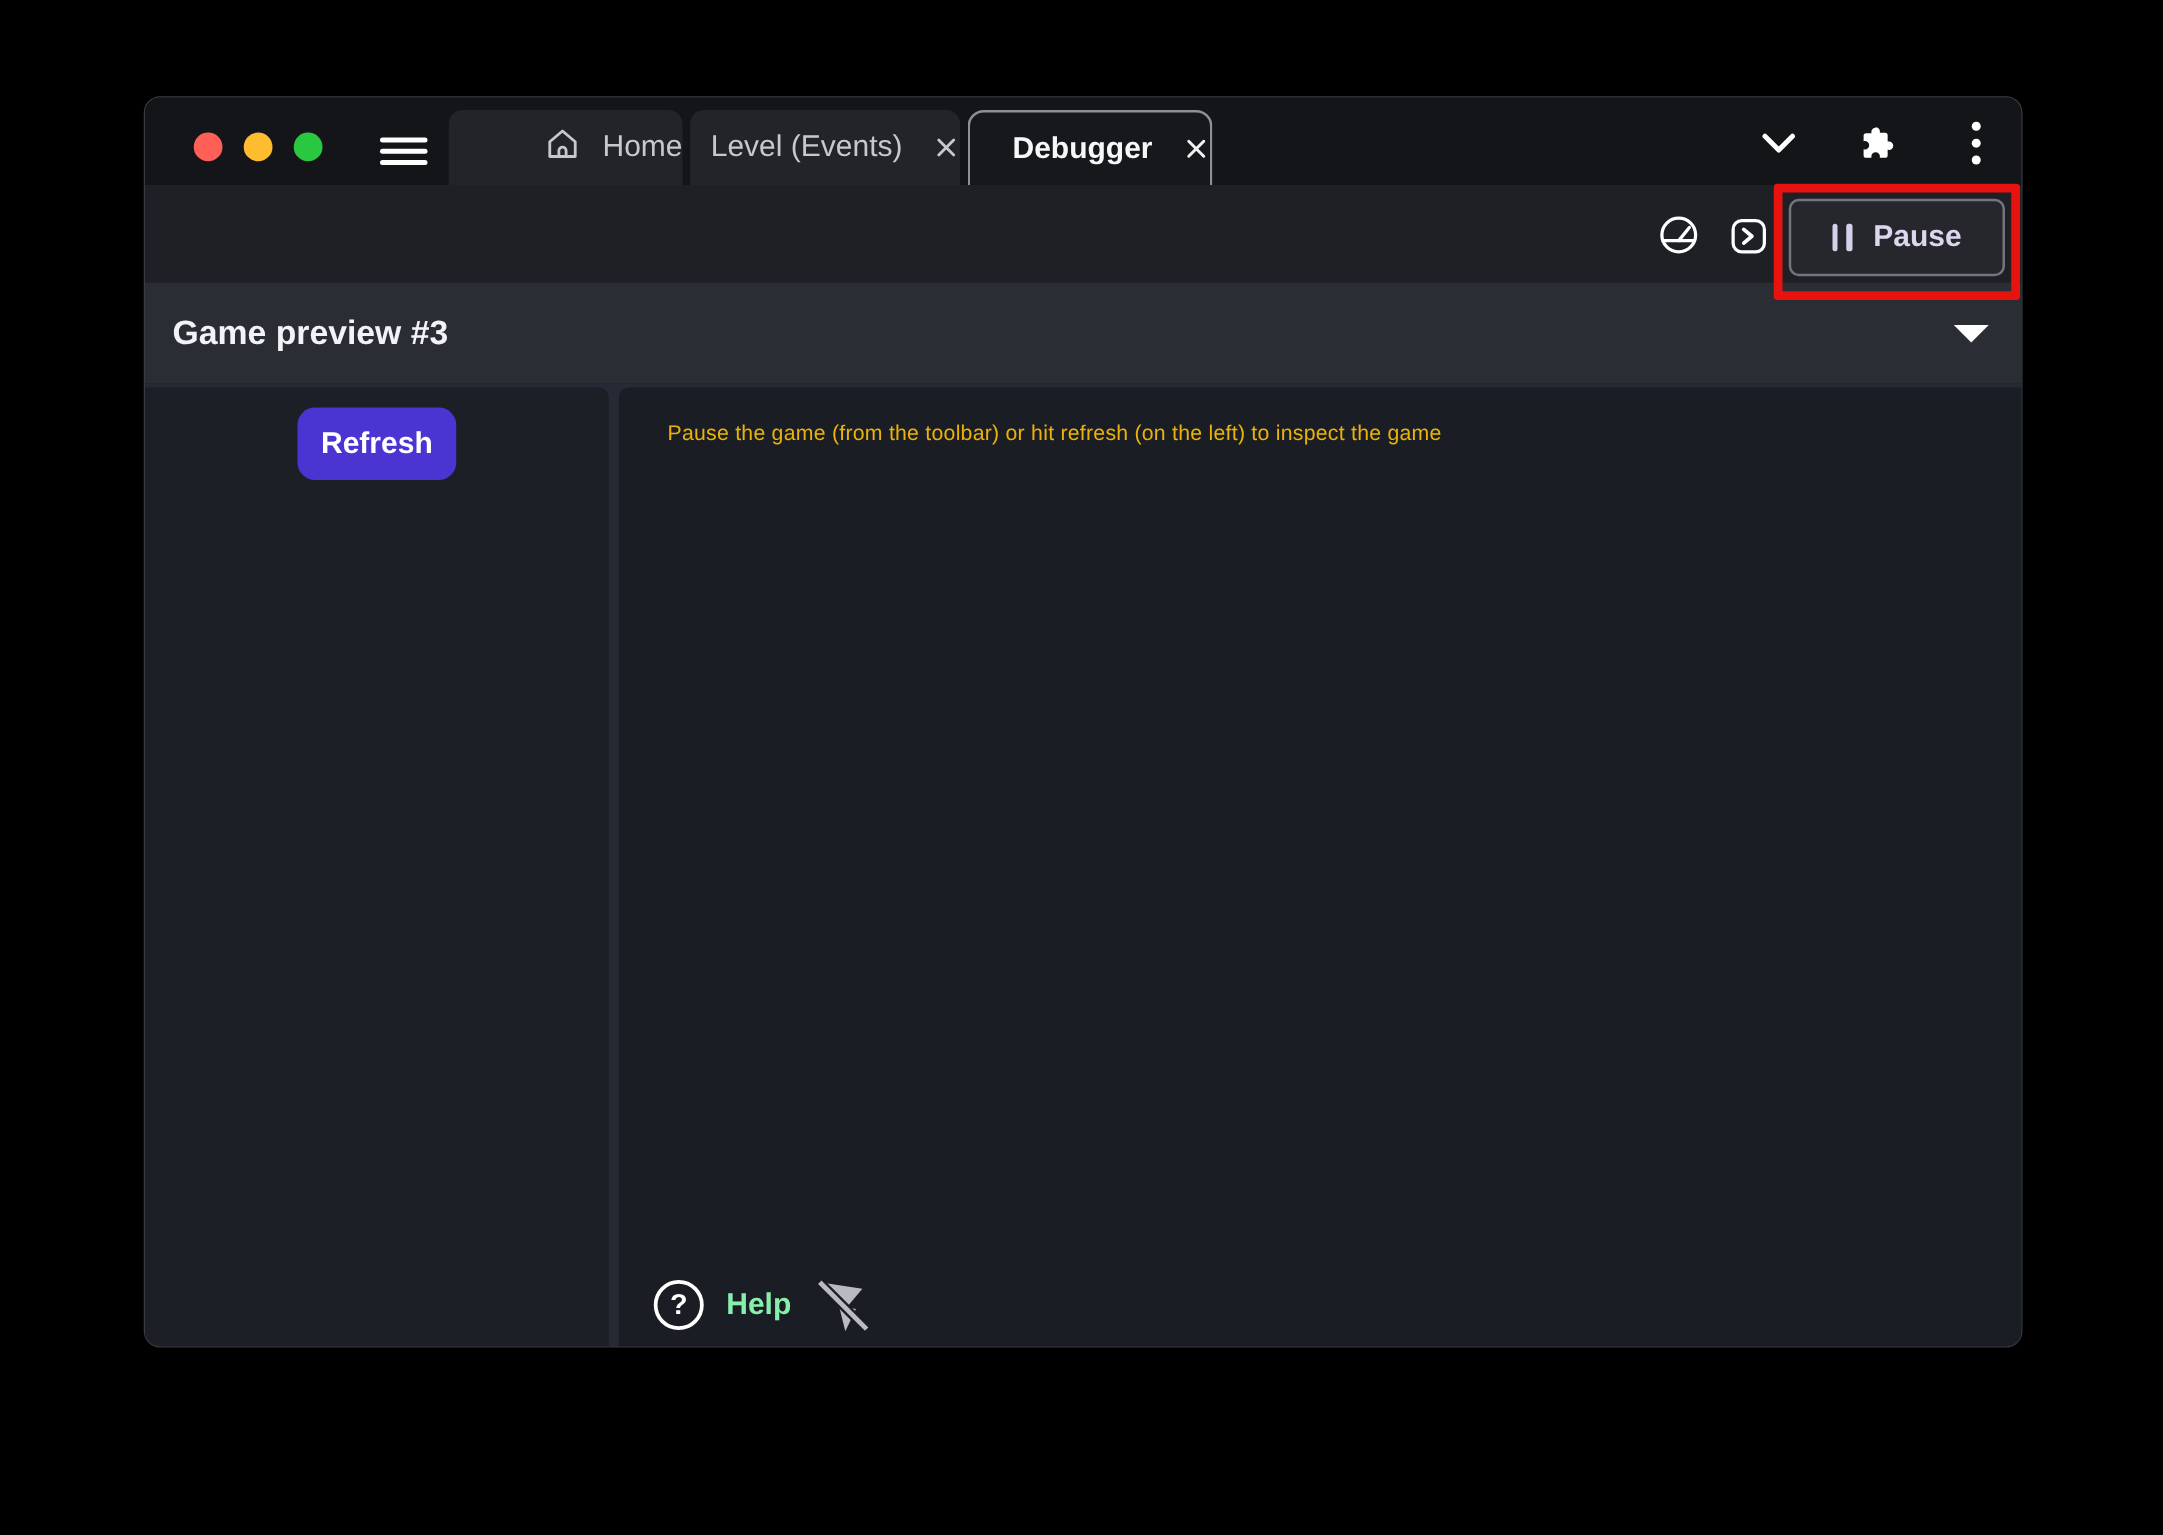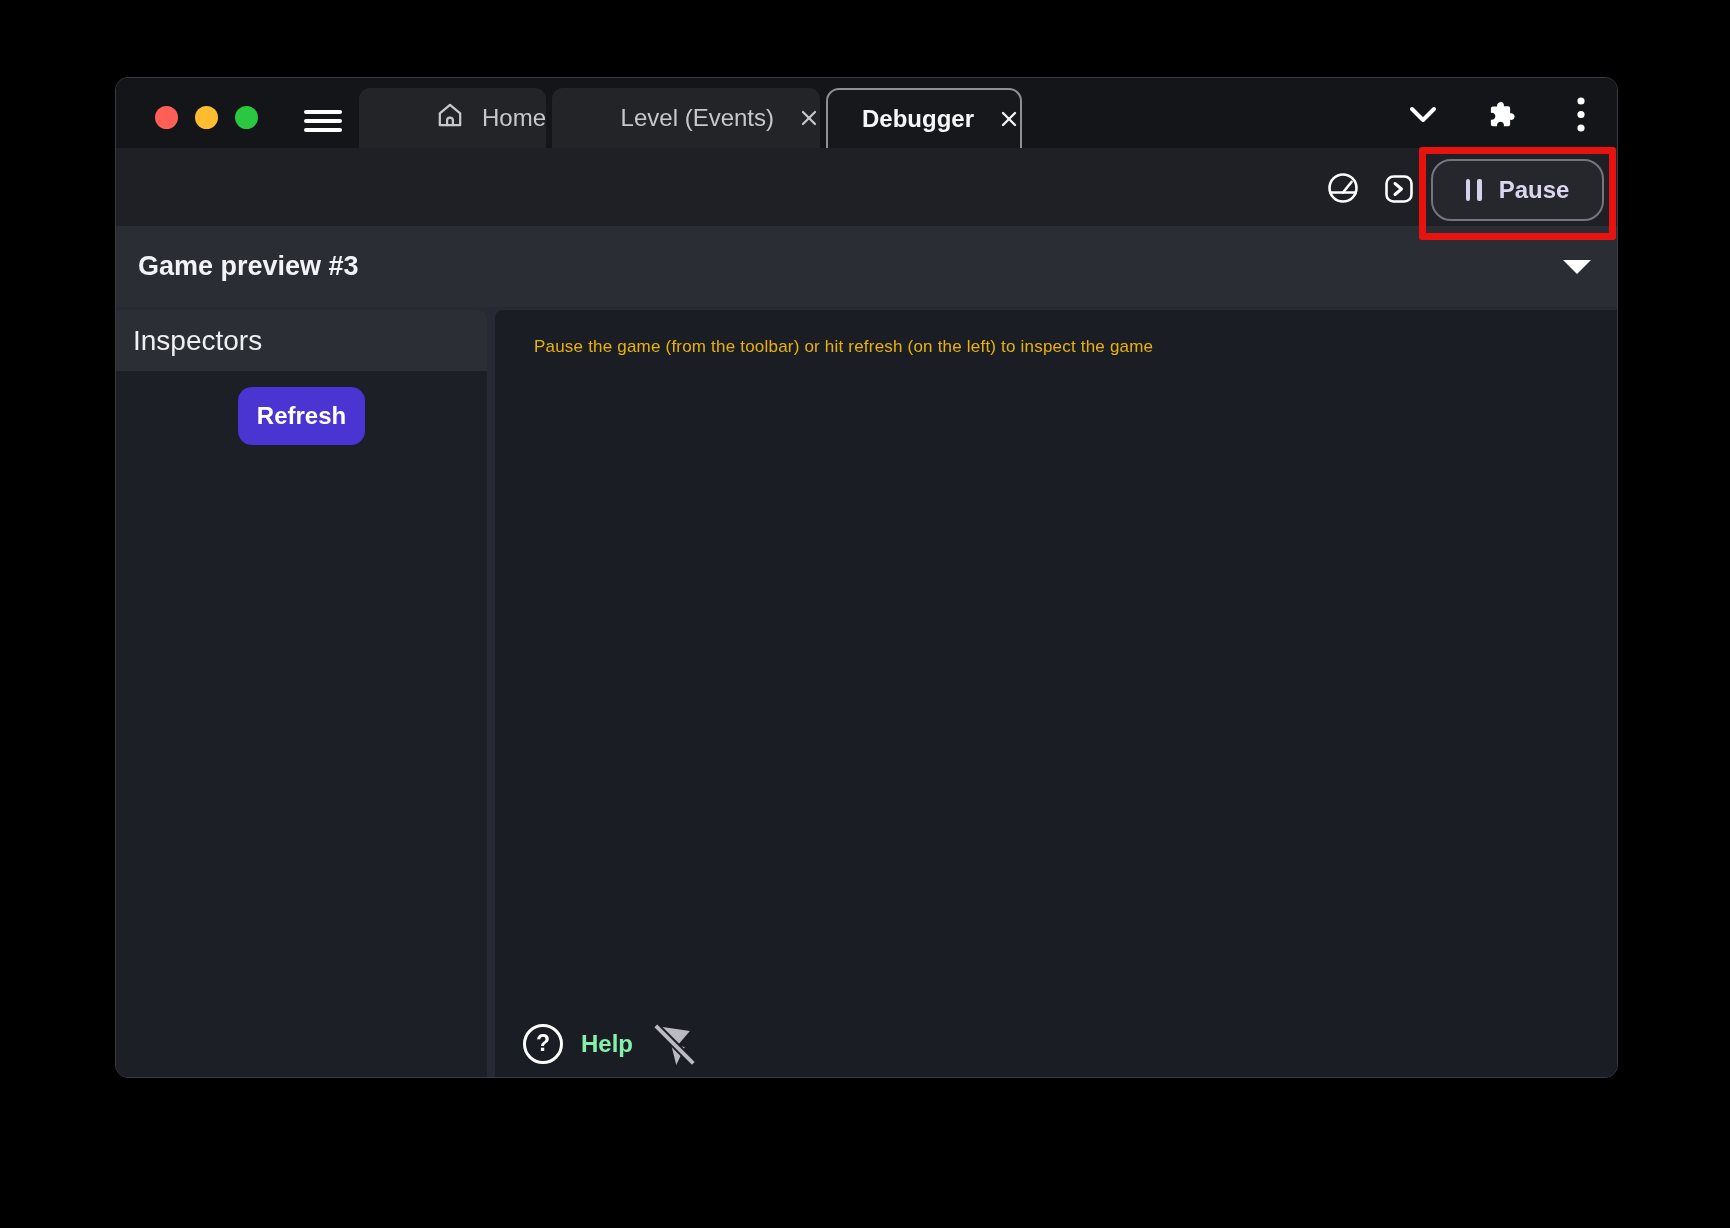--- a/index.html
+++ b/index.html
@@ -17,38 +17,38 @@
 
   .hamburger { position:absolute; left:188px; top:32px; width:38px; cursor:pointer; }
   .hamburger .bar { height:3.5px; background:#fff; border-radius:2px; }
   .hamburger .bar + .bar { margin-top:5.5px; }
 
   .tabs { position:absolute; left:243px; top:10px; height:60px; display:flex; gap:6px; align-items:stretch; }
   .tab { display:flex; align-items:center; justify-content:flex-end; gap:24px;
          background:#232428; border-radius:11px 11px 0 0; color:#c7c8cc; font-size:24px; cursor:pointer; }
   .tab.t-home  { width:187px; gap:17px; }
   .tab.t-level { width:168px; }
-  .tab.t-levelev { width:268px; }
+  .tab.t-levelev { width:216px; }
   .tab.t-debugger { width:196px; background:#17181c; border:2px solid #8f9096; border-bottom:none;
                     border-radius:13px 13px 0 0; color:#f6f7f9; font-weight:700; }
   .tab .close { display:flex; align-items:center; }
 
   .tb-action { position:absolute; cursor:pointer; }
   .a-chevron { left:1292px; top:27px; }
   .a-puzzle  { left:1368px; top:20px; }
   .a-kebab   { left:1460px; top:18px; }
 
   
   .toolbar { position:absolute; left:0; top:70px; width:100%; height:78px; background:#1e2026; }
   .tool-icon { position:absolute; cursor:pointer; }
   .i-gauge   { left:1210px; top:23px; }
   .i-console { left:1268px; top:26px; }
   .pause-btn { position:absolute; left:1315px; top:11px; width:173px; height:62px;
                display:flex; align-items:center; justify-content:center; gap:17px;
-               background:#26272d; border:2px solid #74757d; border-radius:20px; cursor:pointer; }
+               background:#26272d; border:2px solid #74757d; border-radius:8px; cursor:pointer; }
   .pause-bars { display:flex; gap:7px; }
   .pause-bars span { width:4.5px; height:22px; background:#d6d1ea; border-radius:2px; }
   .pause-label { color:#dcd7ee; font-size:24px; font-weight:700; }
 
   
   .red-annotation { position:absolute; left:1303px; top:69px; width:197px; height:93px;
                     border:7px solid #e8130e; border-radius:3px; z-index:50; pointer-events:none; }
 
   
   .preview-bar { position:absolute; left:0; top:148px; width:100%; height:81px;
@@ -182,23 +182,20 @@
   <div class="red-annotation"></div>
 
   <div class="preview-bar">
     <span class="preview-title">Game preview #3</span>
     <span class="preview-caret"></span>
   </div>
 
   <div class="panes">
 
     <div class="left-pane">
-      <div class="pane-header">
-        <span>Inspectors</span>
-      </div>
       <button class="refresh-btn">Refresh</button>
     </div>
 
     <div class="resize-handle"></div>
 
     <div class="main-pane">
       <div class="message">Pause the game (from the toolbar) or hit refresh (on the left) to inspect the game</div>
 
       <div class="help-row">
         <button class="help-btn">

